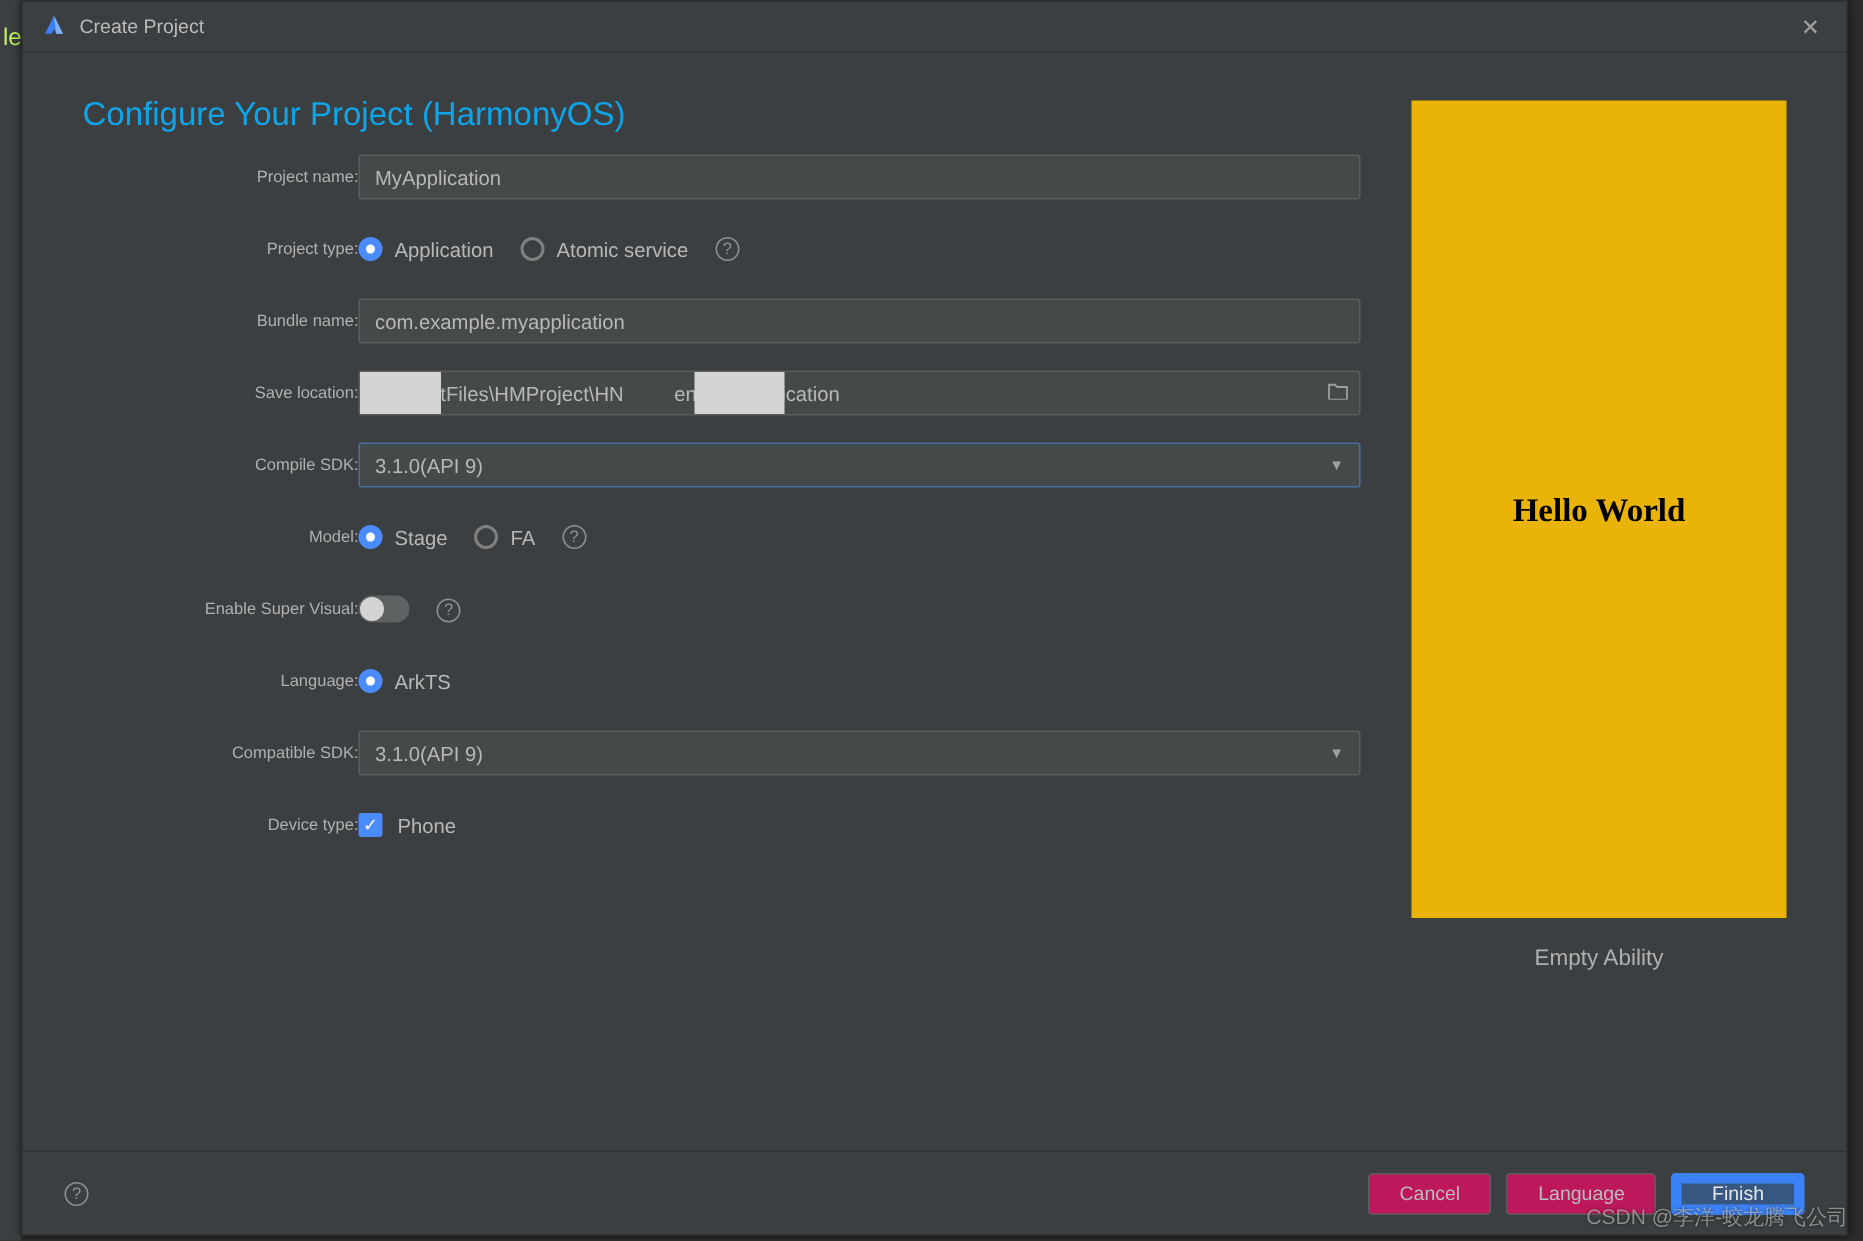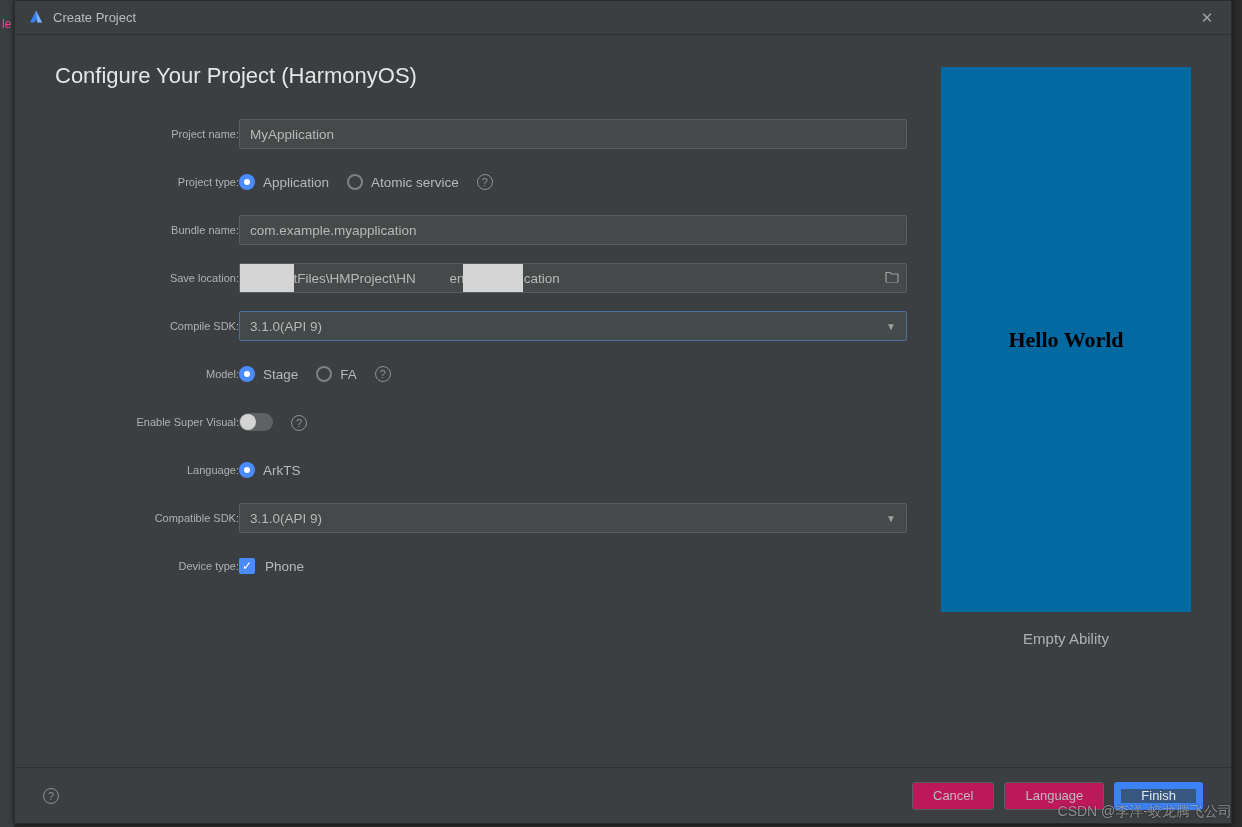--- a/index.html
+++ b/index.html
@@ -1,27 +1,27 @@
 <!DOCTYPE html>
 <html><head>
 <meta charset="utf-8">
 <style>
 * { box-sizing: border-box; margin: 0; padding: 0; font-family: "Segoe UI", Arial, sans-serif; }
 html, body { width: 1242px; height: 827px; background: #2b2b2b; overflow: hidden; }
 .backdrop { position: absolute; left: 0; top: 0; width: 14px; height: 827px; background: #3b3f41; }
-.sideletter { position: absolute; left: 2px; top: 17px; color: #ec4899; font-size: 12px; }
+.sideletter { position: absolute; left: 2px; top: 17px; color: #bef264; font-size: 16px; }
 .dialog { position: absolute; left: 14px; top: 0; width: 1218px; height: 824px; background: #3c3f41; border: 1px solid #2a2a2a; box-shadow: 0 0 6px rgba(0,0,0,0.6); display: flex; flex-direction: column; }
 .titlebar { height: 34px; display: flex; align-items: center; padding: 0 12px; border-bottom: 1px solid #2f3133; color: #bbb; font-size: 13px; }
 .logo { width: 18px; height: 18px; margin-right: 8px; position: relative; }
 .logo svg { width: 18px; height: 18px; }
 .title-text { flex: 1; }
 .close-btn { width: 24px; height: 24px; display: flex; align-items: center; justify-content: center; color: #a0a0a0; font-size: 15px; cursor: pointer; }
 .content { flex: 1; padding: 28px 40px 8px 40px; display: flex; flex-direction: row; }
 .left { width: 900px; }
-.heading { color: #e5e5e5; font-size: 22px; font-weight: 400; margin-bottom: 28px; }
+.heading { color: #0ea5e9; font-size: 22px; font-weight: 400; margin-bottom: 12px; }
 .form-row { display: flex; align-items: center; height: 34px; margin-bottom: 14px; }
 .label { width: 184px; color: #b0b0b0; font-size: 11px; text-align: right; }
 .field { flex: 1; max-width: 668px; }
 input.txt, .select { width: 100%; height: 30px; background: #45494a; border: 1px solid #5a5d5e; color: #b8b8b8; padding: 0 10px; font-size: 13.5px; border-radius: 2px; }
 .select { display: flex; align-items: center; justify-content: space-between; cursor: pointer; }
 .select.focused { border: 1px solid #4a6e9e; background: #44494a; }
 .caret { color: #9f9f9f; font-size: 10px; }
 .radio-group { display: flex; align-items: flex-end; gap: 18px; }
 .radio { display: flex; align-items: center; gap: 8px; color: #b8b8b8; font-size: 13.5px; cursor: pointer; }
 .radio-circle { width: 16px; height: 16px; border-radius: 50%; border: 2px solid #808080; display: flex; align-items: center; justify-content: center; }
@@ -32,21 +32,21 @@
 .toggle::after { content: ""; position: absolute; left: 1px; top: 1px; width: 16px; height: 16px; background: #d4d4d4; border-radius: 50%; }
 .checkbox { width: 16px; height: 16px; background: #4a8cff; border-radius: 2px; display: flex; align-items: center; justify-content: center; color: #fff; font-size: 12px; cursor: pointer; }
 .check-label { margin-left: 10px; color: #b8b8b8; font-size: 13.5px; }
 .path-input { position: relative; }
 .path-input input { padding-right: 30px; }
 .folder-icon { position: absolute; right: 8px; top: 50%; transform: translateY(-50%); color: #9f9f9f; font-size: 13px; cursor: pointer; }
 .blur-left, .blur-right { position: absolute; top: 1px; height: 28px; background: #d4d4d4; }
 .blur-left { left: 1px; width: 54px; }
 .blur-right { left: 224px; width: 60px; }
 .right { flex: 1; display: flex; flex-direction: column; align-items: center; padding-top: 0; }
-.preview { width: 250px; height: 545px; background: #0369a1; display: flex; align-items: center; justify-content: center; margin-top: 4px; }
+.preview { width: 250px; height: 545px; background: #eab308; display: flex; align-items: center; justify-content: center; margin-top: 4px; }
 .preview-text { color: #000; font-family: "Times New Roman", serif; font-weight: bold; font-size: 22px; }
 .preview-caption { margin-top: 18px; color: #b0b0b0; font-size: 15px; }
 .footer { height: 56px; border-top: 1px solid #2f3133; display: flex; align-items: center; padding: 0 28px; }
 .footer .help-icon { margin-right: auto; }
 .btn { height: 28px; padding: 0 20px; margin-left: 10px; border: 1px solid #5a5d5e; background: #be185d; color: #bcbcbc; font-size: 13px; border-radius: 3px; cursor: pointer; display: flex; align-items: center; }
 .btn.primary { background: #365880; border: 7px solid #3b82f6; color: #e6e6e6; }
 .watermark { position: absolute; right: 10px; bottom: 6px; color: rgba(220,220,220,0.55); font-size: 14px; font-family: Arial, sans-serif; text-shadow: 0 0 2px rgba(0,0,0,0.6); }
 </style>
 </head>
 <body>

